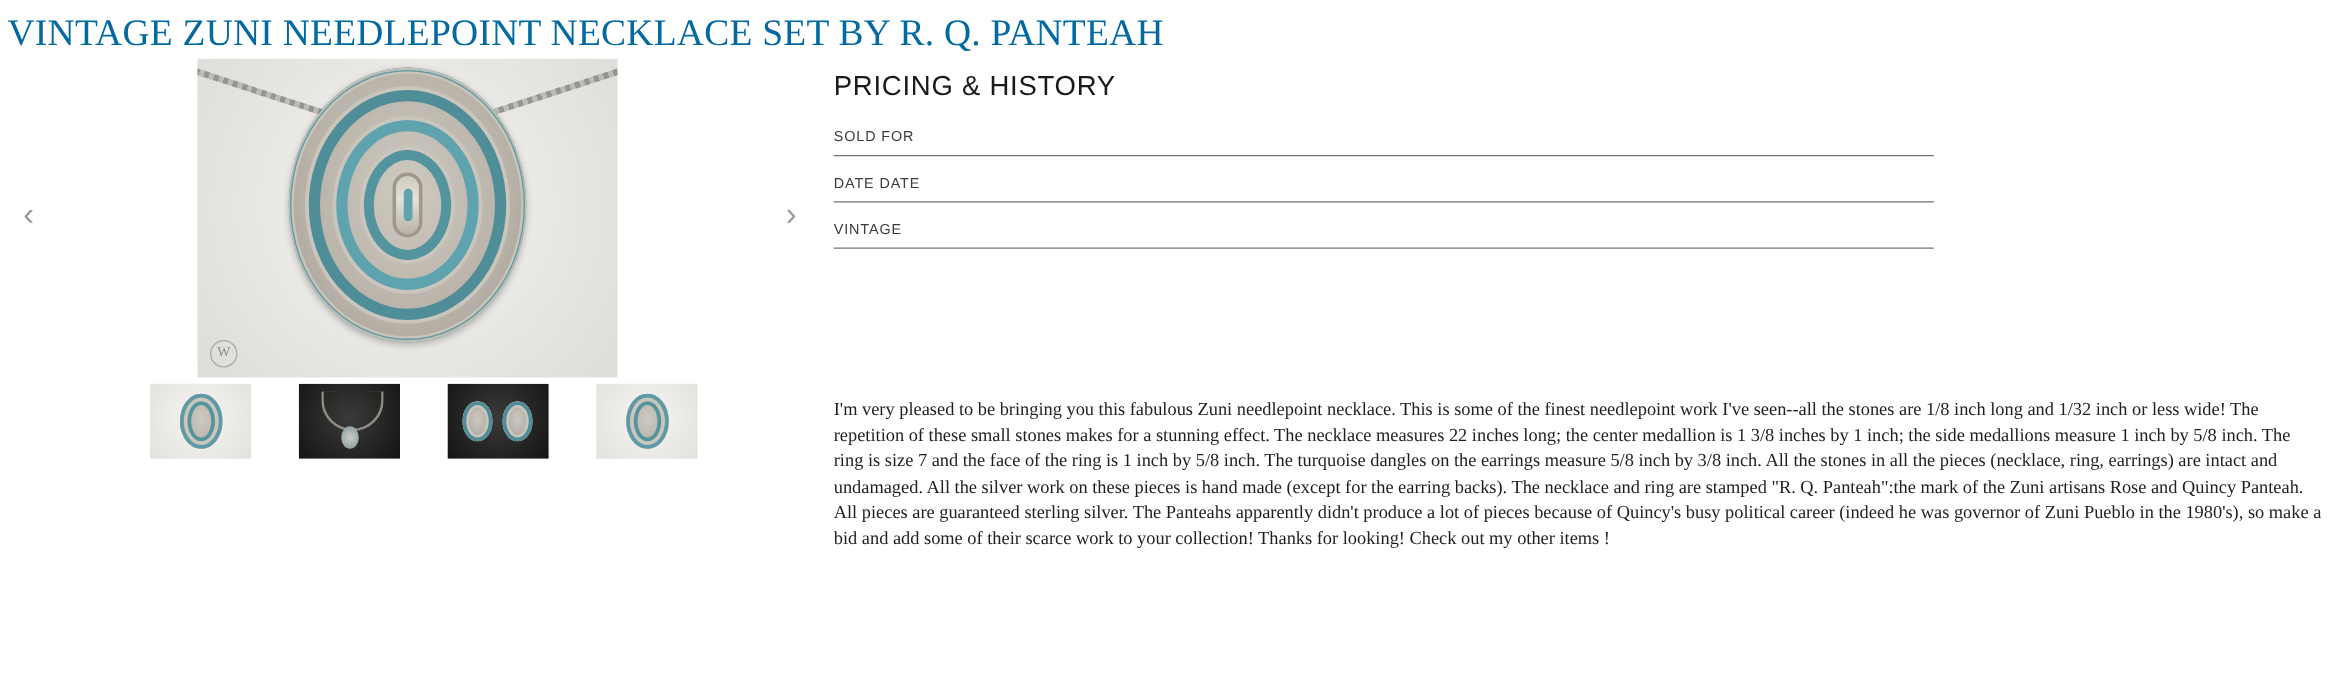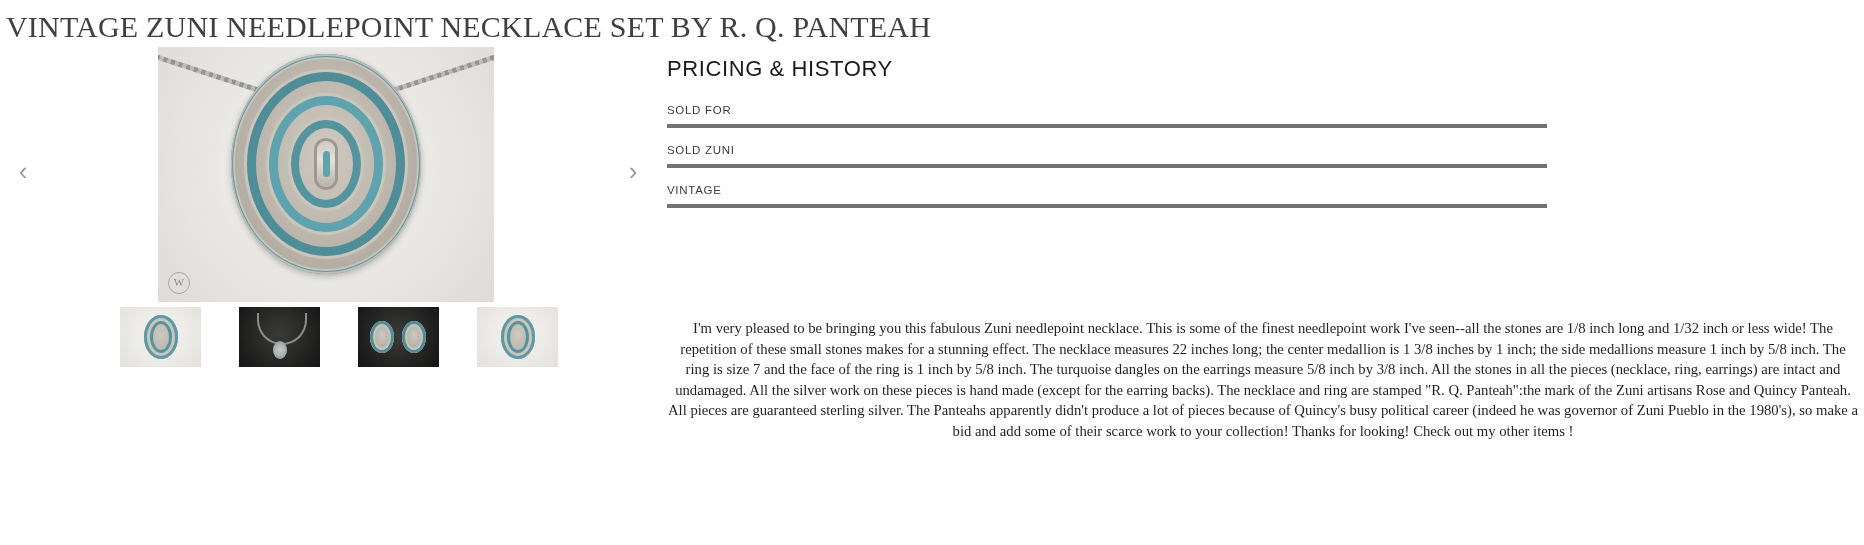--- a/index.html
+++ b/index.html
@@ -19,21 +19,21 @@
     width: 1864px;
     height: 545px;
   }
   .page-title {
     position: absolute;
     left: 6px;
     top: 10px;
     font-family: "Liberation Serif", serif;
     font-size: 30px;
     letter-spacing: 0.2px;
-    color: #404040;
+    color: #0369a1;
     white-space: nowrap;
   }
 
   
   .gallery {
     position: absolute;
     left: 0;
     top: 44px;
     width: 660px;
     height: 330px;
@@ -242,34 +242,34 @@
     letter-spacing: 0.6px;
     color: #1a1a1a;
   }
   .field {
     font-family: "Liberation Sans", sans-serif;
     font-size: 11.5px;
     letter-spacing: 0.7px;
     color: #3c3c3c;
     padding-bottom: 8px;
     margin-bottom: 16px;
-    border-bottom: 4px solid #737373;
+    border-bottom: 1px solid #737373;
     width: 880px;
   }
 
   .description {
     position: absolute;
     left: 667px;
     top: 318px;
     width: 1192px;
     font-family: "Liberation Serif", serif;
     font-size: 14.7px;
     line-height: 20.5px;
     color: #1f1f1f;
-    text-align: center;
+    text-align: left;
   }
 </style>
 </head>
 <body>
 
 <div class="page">
 
   <div class="page-title">VINTAGE ZUNI NEEDLEPOINT NECKLACE SET BY R. Q. PANTEAH</div>
 
   <div class="gallery">
@@ -316,19 +316,19 @@
       <div class="thumb">
         <div class="tbg"></div>
         <div class="t-med"></div>
       </div>
     </div>
   </div>
 
   <div class="pricing">
     <h2>PRICING &amp; HISTORY</h2>
     <div class="field">SOLD FOR</div>
-    <div class="field">SOLD ZUNI</div>
+    <div class="field">DATE DATE</div>
     <div class="field">VINTAGE</div>
   </div>
 
   <div class="description">I'm very pleased to be bringing you this fabulous Zuni needlepoint necklace. This is some of the finest needlepoint work I've seen--all the stones are 1/8 inch long and 1/32 inch or less wide! The repetition of these small stones makes for a stunning effect. The necklace measures 22 inches long; the center medallion is 1 3/8 inches by 1 inch; the side medallions measure 1 inch by 5/8 inch. The ring is size 7 and the face of the ring is 1 inch by 5/8 inch. The turquoise dangles on the earrings measure 5/8 inch by 3/8 inch. All the stones in all the pieces (necklace, ring, earrings) are intact and undamaged. All the silver work on these pieces is hand made (except for the earring backs). The necklace and ring are stamped "R. Q. Panteah":the mark of the Zuni artisans Rose and Quincy Panteah. All pieces are guaranteed sterling silver. The Panteahs apparently didn't produce a lot of pieces because of Quincy's busy political career (indeed he was governor of Zuni Pueblo in the 1980's), so make a bid and add some of their scarce work to your collection! Thanks for looking! Check out my other items !</div>
 
 </div>
 
 </body></html>

